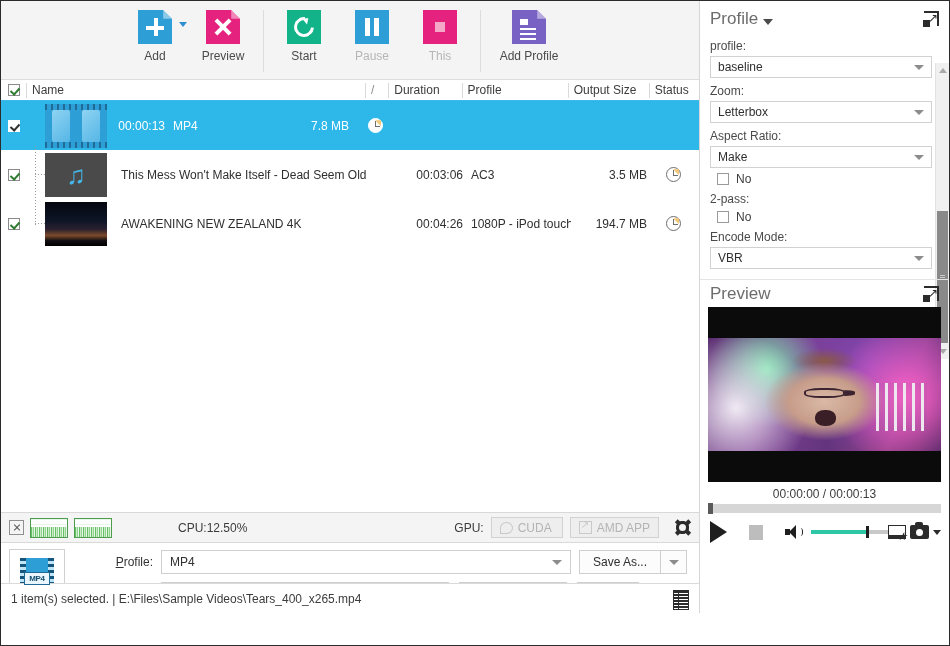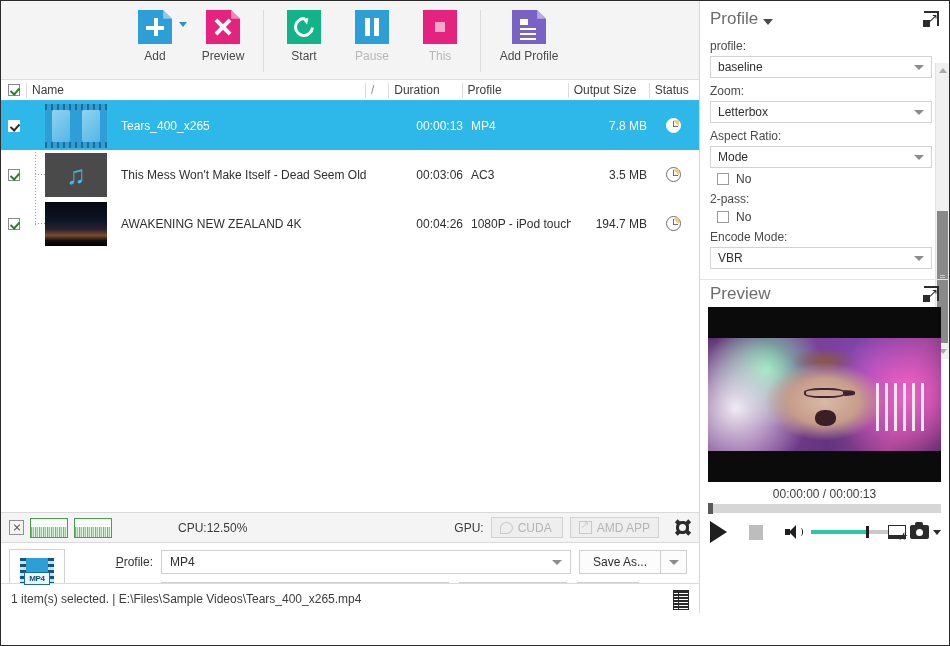--- a/index.html
+++ b/index.html
@@ -484,21 +484,20 @@
       <div class="list-area">
 
         <div class="row sel">
           <div class="row-chk">
               <span class="mini-chk on"></span>
             </div>
           <div class="thumb th-film">
             <span class="perf-top"></span>
               <span class="perf-bot"></span>
           </div>
-          <div class="row-name">Tears_400_x265</div>
           <div class="c-dur">00:00:13</div>
           <div class="c-prof">MP4</div>
           <div class="c-size">7.8 MB</div>
           <div class="c-stat">
             <span class="clock">
                 <i></i>
                 <i class="m"></i>
               </span>
           </div>
         </div>
@@ -633,21 +632,21 @@
         </div>
 
         <div class="fld-label">Zoom:</div>
         <div class="fld-combo" style="width:222px">
           <span>Letterbox</span>
           <span class="arr"></span>
         </div>
 
         <div class="fld-label">Aspect Ratio:</div>
         <div class="fld-combo" style="width:222px">
-          <span>Mode</span>
+          <span>Make</span>
           <span class="arr"></span>
         </div>
 
         <div class="chk-row">
           <span class="box-chk"></span>
           <span>No</span>
         </div>
 
         <div class="fld-label">2-pass:</div>
         <div class="chk-row">

